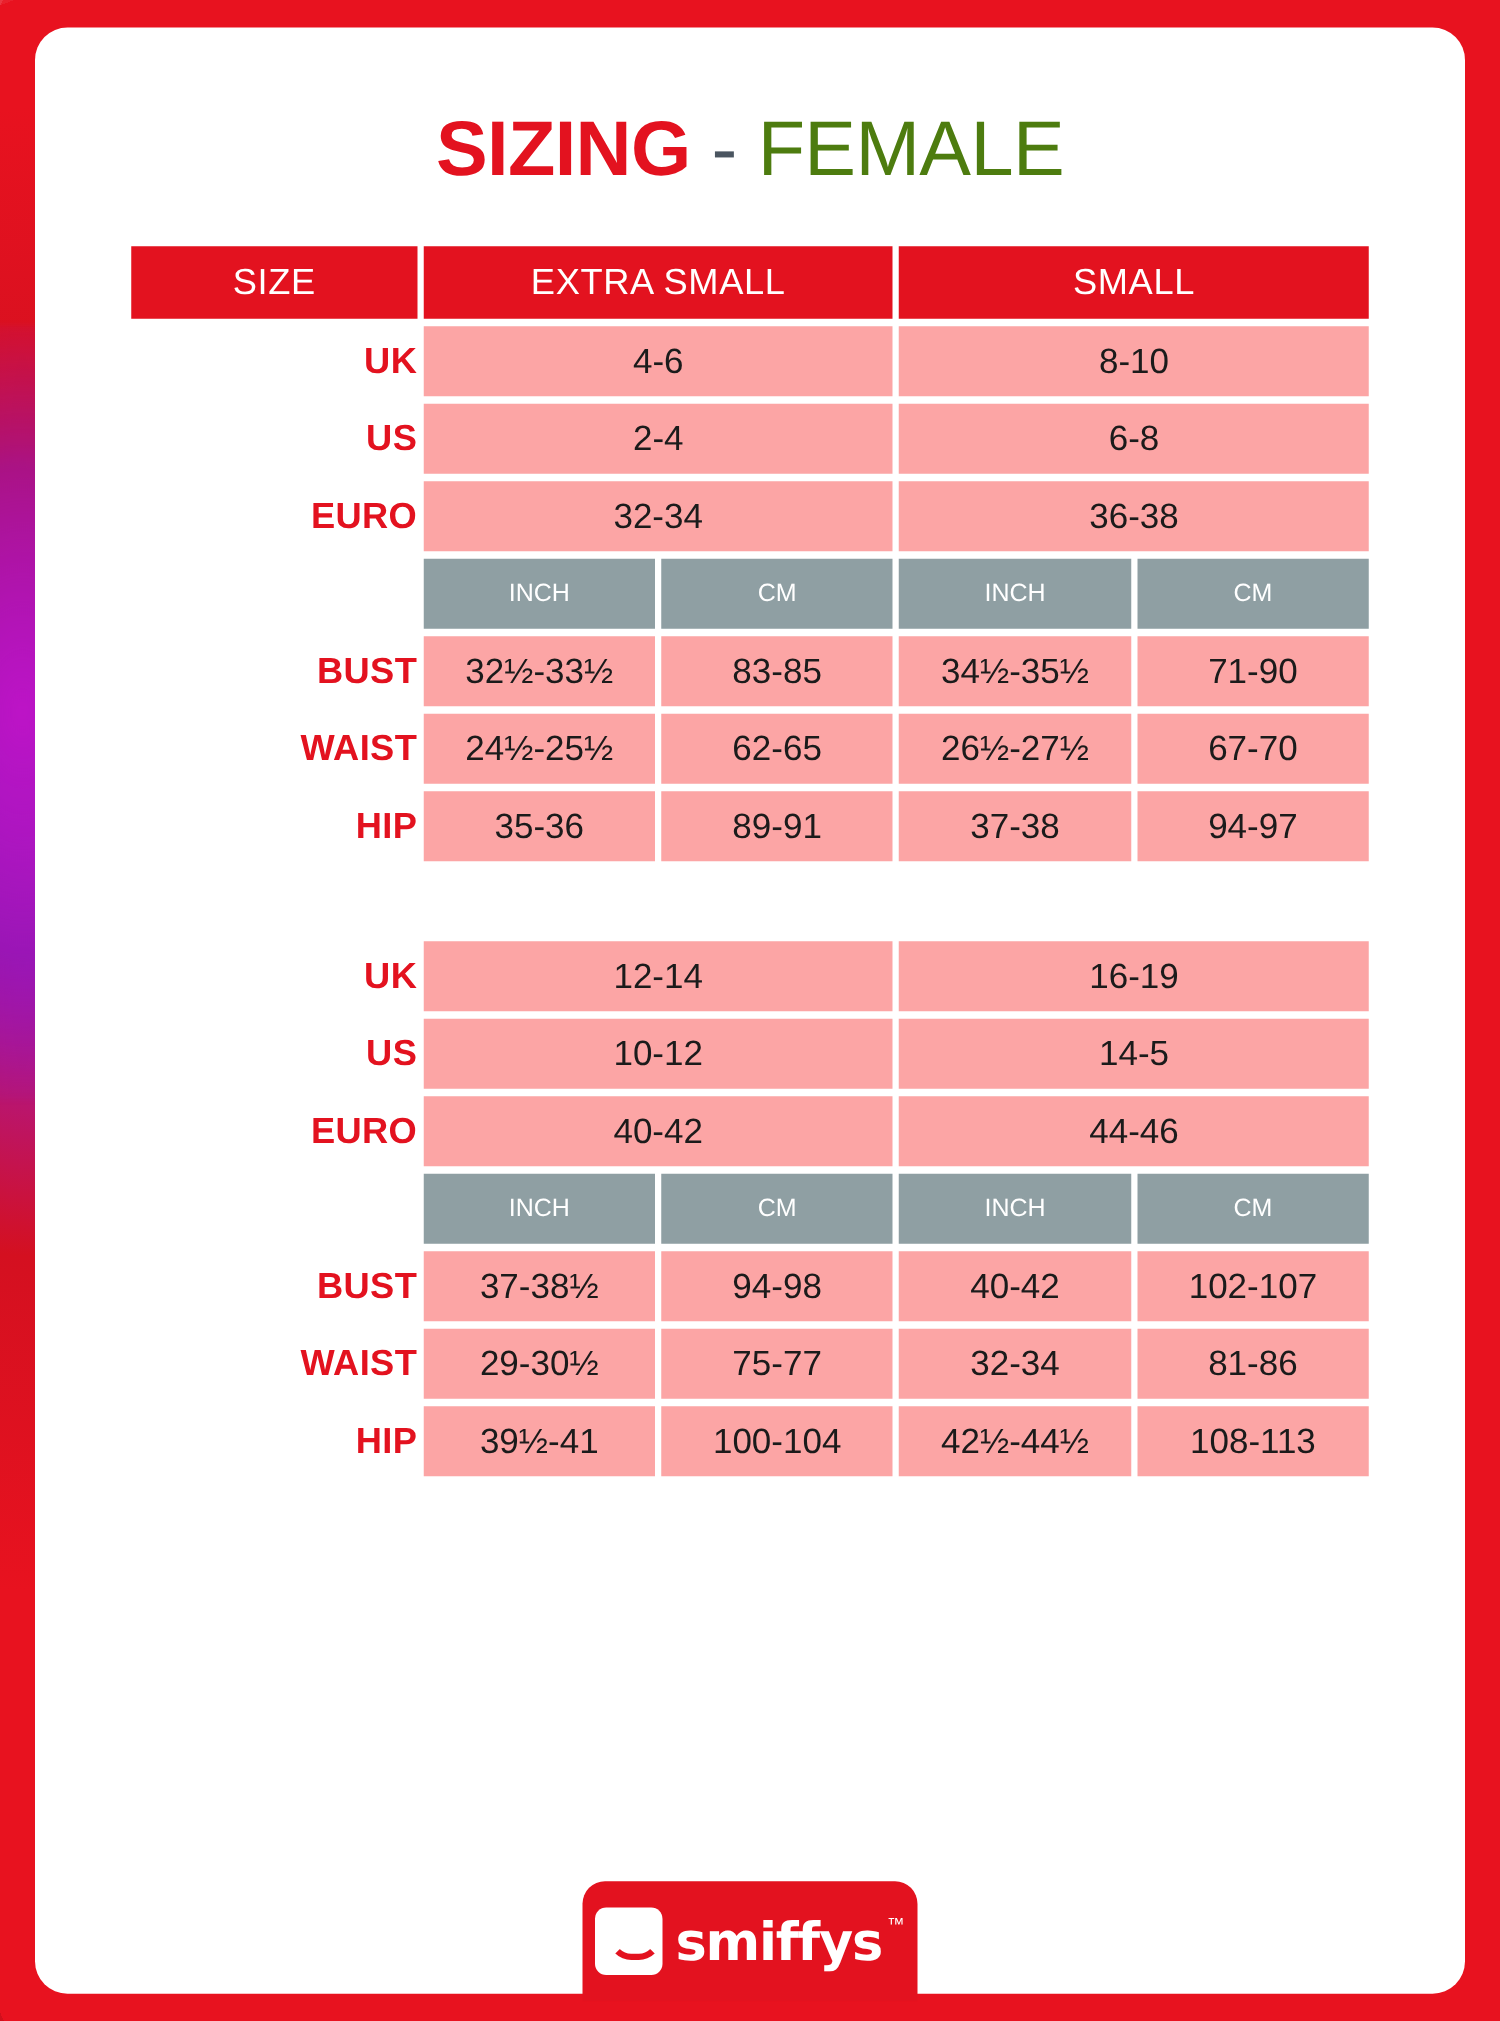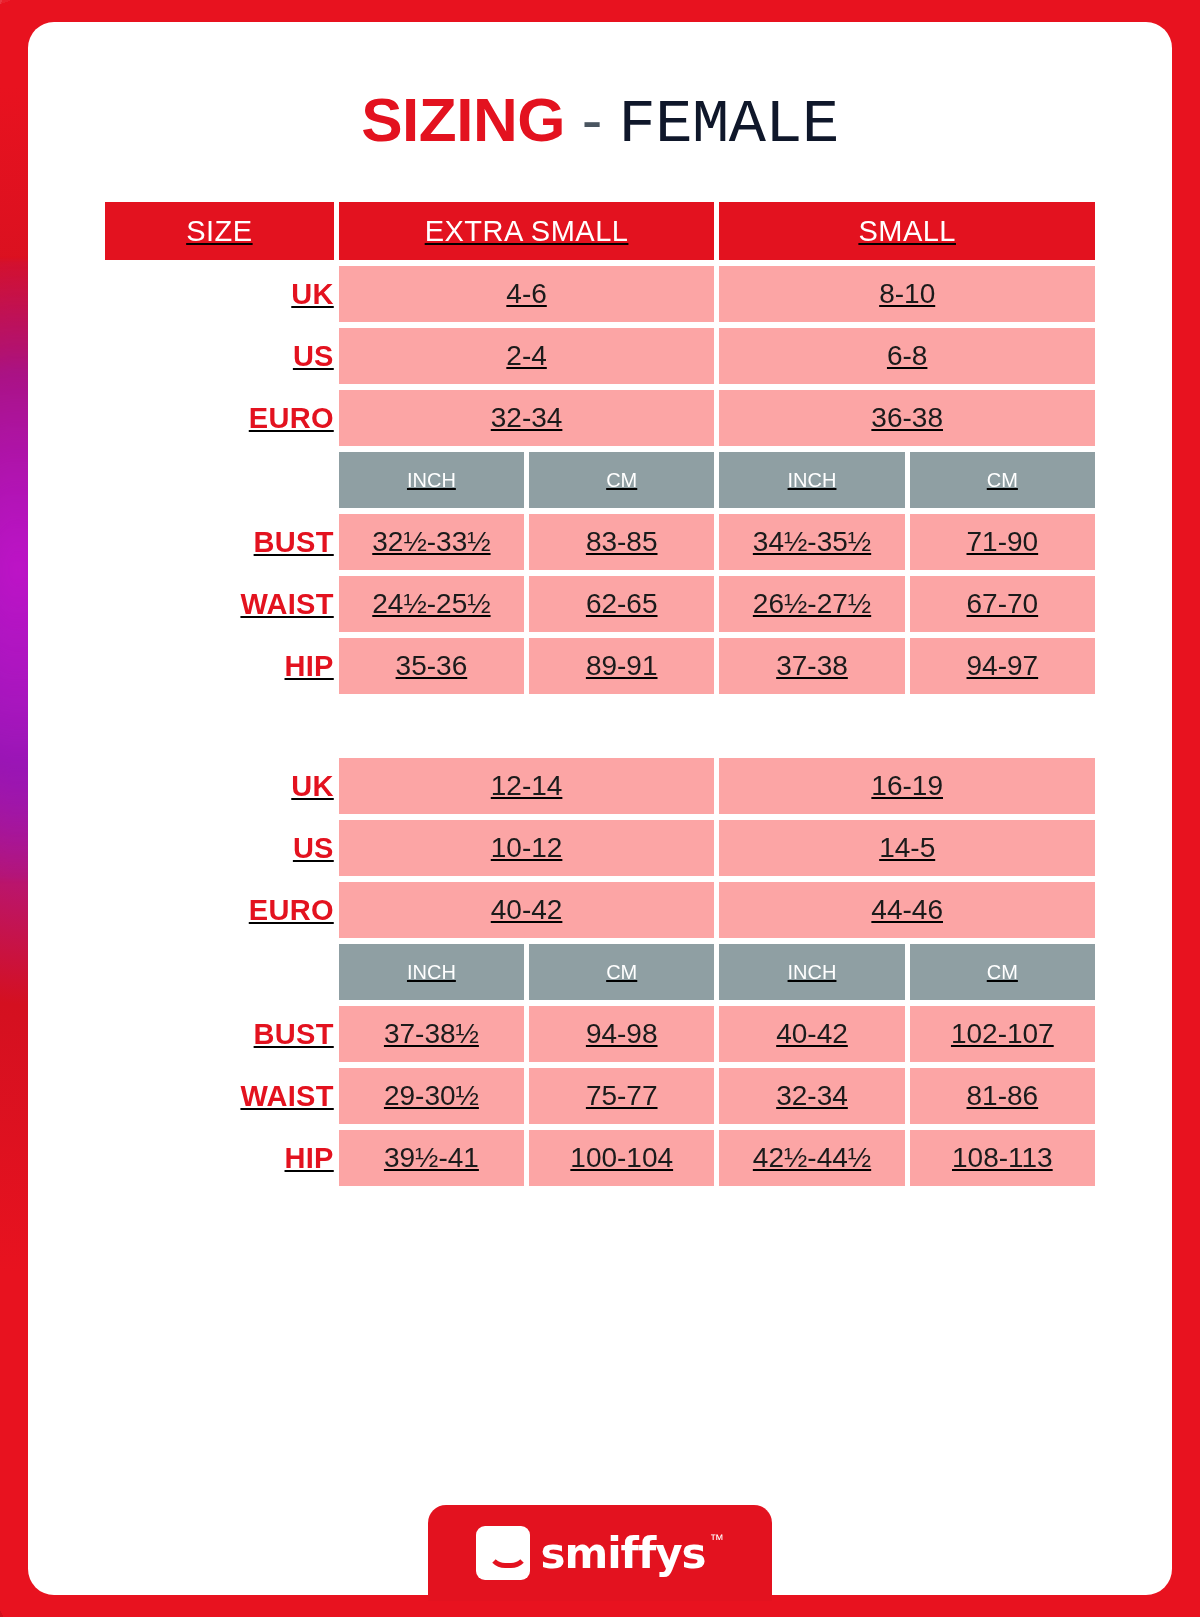--- a/index.html
+++ b/index.html
@@ -42,24 +42,24 @@
   .title {
     text-align: center;
     padding-top: 62px;
     font-size: 62px;
     font-weight: bold;
     letter-spacing: -0.5px;
     white-space: nowrap;
   }
   .title .t-red { color: #e3121f; font-weight: 800; }
   .title .t-dash { color: #4a5560; font-weight: 400; }
-  .title .t-grey { color: #0f172a; font-weight: 400; font-family: Liberation Mono, monospace; }
+  .title .t-grey { color: #4d7c0f; font-weight: 400; }
 
   .table-block { margin-top: 36px; }
-  table { border-collapse: separate; border-spacing: 5px 6px; width: 100%; table-layout: fixed; text-decoration: underline; }
+  table { border-collapse: separate; border-spacing: 5px 6px; width: 100%; table-layout: fixed; }
   td, th { height: 56px; text-align: center; vertical-align: middle; font-size: 27px; color: #222; }
 
   col.c-label { width: 200px; }
   col.c-q { width: 162px; }
 
   .lbl {
     text-align: right;
     color: #e3121f;
     font-size: 29px;
     font-weight: 600;
@@ -93,21 +93,21 @@
     font-size: 15.5px;
     font-weight: bold;
     color: #333;
     line-height: 1.35;
     font-family: "DejaVu Sans", sans-serif;
   }
   .brand-plate {
     position: absolute;
     left: 50%; transform: translateX(-50%);
     bottom: -6px;
-    width: 344px; height: 96px;
+    width: 268px; height: 96px;
     background: #e3121f;
     border-radius: 18px 18px 0 0;
     display: flex; align-items: center; justify-content: center;
     gap: 10px;
   }
   .brand-mark {
     width: 54px; height: 54px;
     background: #fff;
     border-radius: 9px;
     position: relative;

